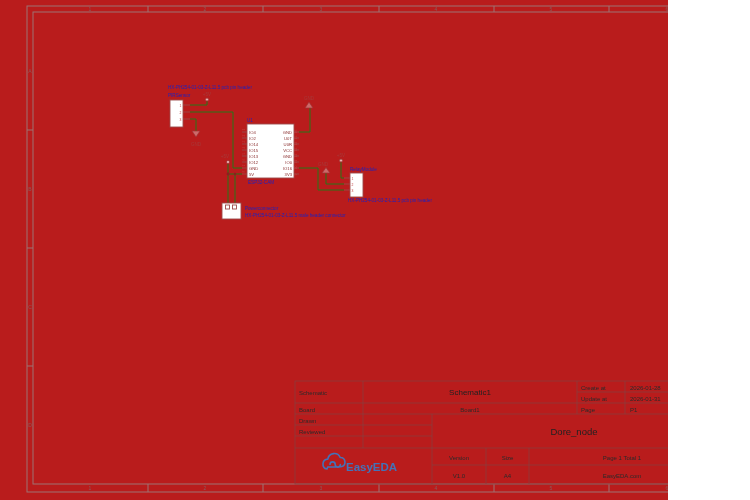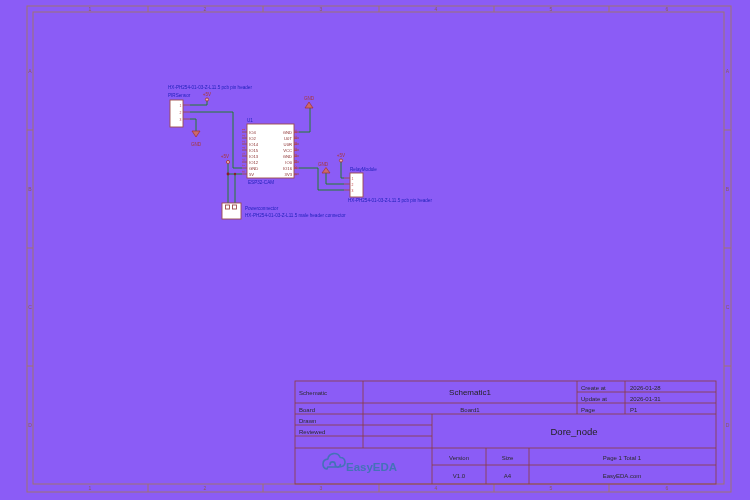--- a/index.html
+++ b/index.html
@@ -1,16 +1,16 @@
 <!DOCTYPE html>
 <html><head>
 <meta charset="utf-8">
 <style>
   html,body{margin:0;padding:0;background:#ffffff;}
-  .page{position:relative;width:750px;height:500px;background:#8b5cf6;overflow:hidden;
+  .page{position:relative;width:668px;height:500px;background:#b91c1c;overflow:hidden;
         font-family:"Liberation Sans", sans-serif;}
   svg{position:absolute;left:0;top:0;}
   
   .frame-line{fill:none;stroke:#9e7272;stroke-width:1;}
   .tick{stroke:#9e7272;stroke-width:1;}
   .tick-label{fill:#8b5a5a;font-size:5px;font-family:"Liberation Sans",sans-serif;text-anchor:middle;}
   
   .tb-line{stroke:#8b3c3c;stroke-width:0.8;fill:none;}
   .tb-text{fill:#2b2b2b;font-size:6px;font-family:"Liberation Sans",sans-serif;}
   .tb-text-c{fill:#2b2b2b;font-size:6px;text-anchor:middle;font-family:"Liberation Sans",sans-serif;}

